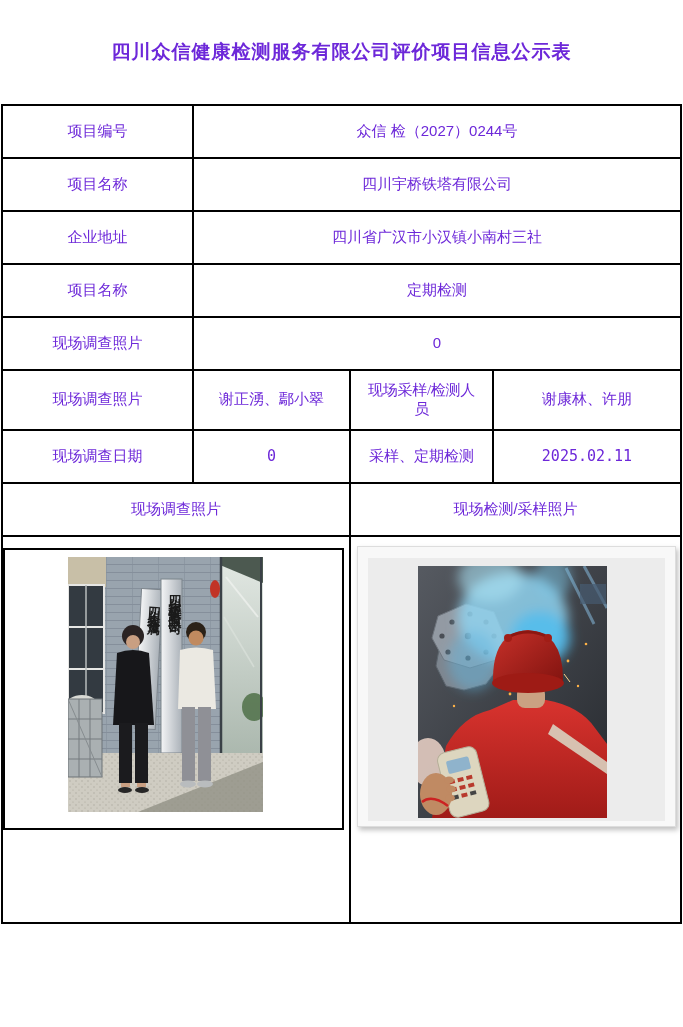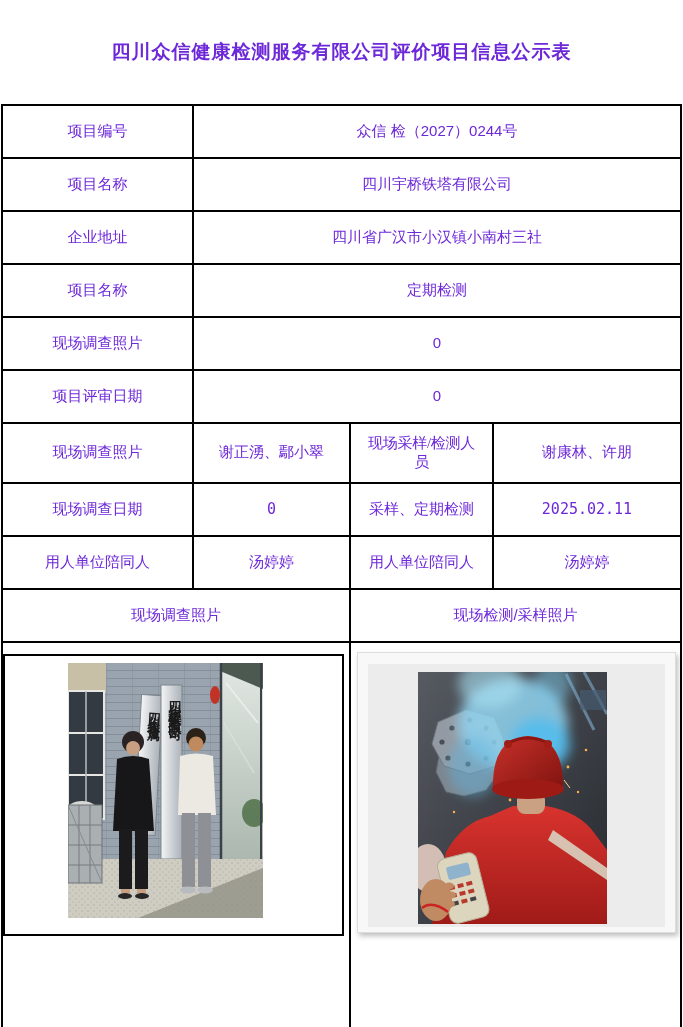--- a/index.html
+++ b/index.html
@@ -56,40 +56,30 @@
       </tr>
       <tr>
         <td>项目名称</td>
         <td colspan="3">定期检测</td>
       </tr>
       <tr>
         <td>现场调查照片</td>
         <td colspan="3">0</td>
       </tr>
       <tr>
-        <td>项目评审日期</td>
-        <td colspan="3">0</td>
-      </tr>
-      <tr>
         <td>现场调查照片</td>
         <td>谢正湧、鄢小翠</td>
         <td class="tight">现场采样/检测人员</td>
         <td>谢康林、许朋</td>
       </tr>
       <tr>
         <td>现场调查日期</td>
         <td class="num">0</td>
         <td>采样、定期检测</td>
         <td class="num">2025.02.11</td>
-      </tr>
-      <tr>
-        <td>用人单位陪同人</td>
-        <td>汤婷婷</td>
-        <td>用人单位陪同人</td>
-        <td>汤婷婷</td>
       </tr>
       <tr>
         <td colspan="2">现场调查照片</td>
         <td colspan="2">现场检测/采样照片</td>
       </tr>
       <tr class="photo-row">
         <td colspan="2">
           <div class="site-photo-frame">
 
             <svg class="photo-left" width="195" height="255" viewBox="0 0 195 255">

